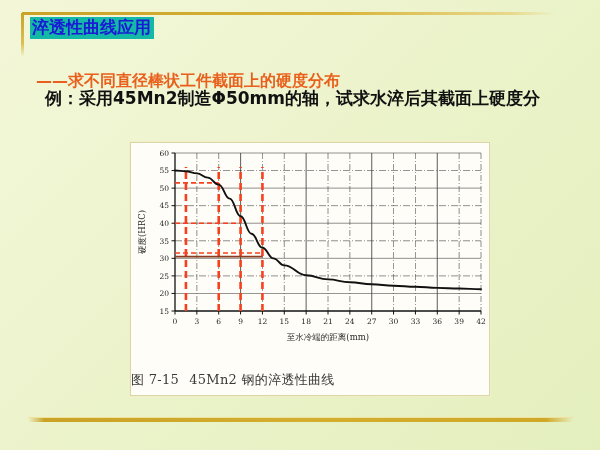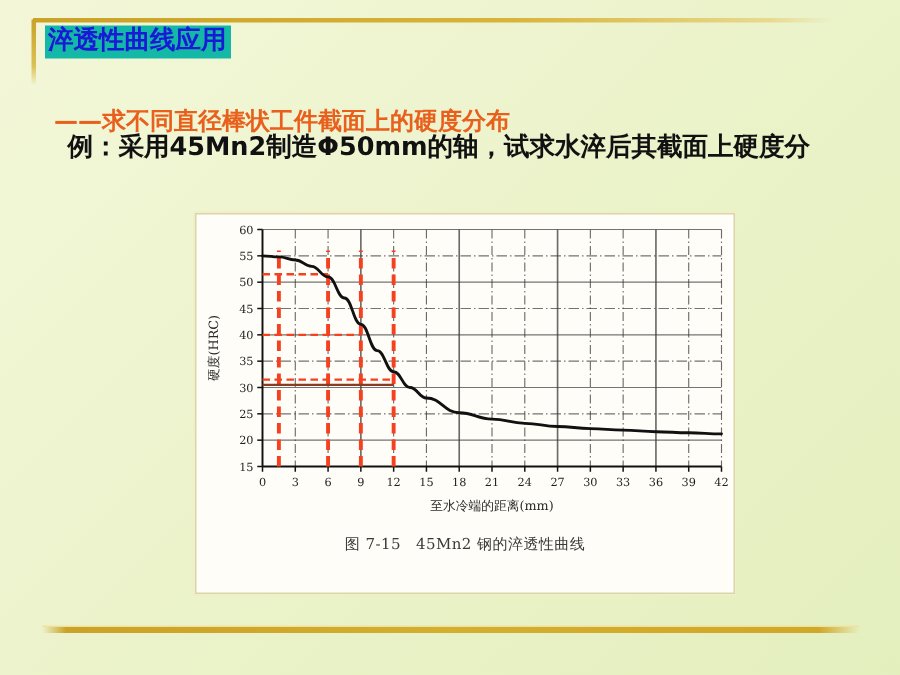--- a/index.html
+++ b/index.html
@@ -57,24 +57,24 @@
 
   
   #figure-panel{
     position:absolute;left:130px;top:142px;width:358px;height:252px;
     background:#fffdf7;
     border:1px solid #d9d6a8;
     box-shadow:0 0 0 1px #f1eec8;
   }
   #chart-area{position:absolute;left:0;top:0;width:358px;height:215px;}
   #figure-caption{
-    position:absolute;left:0;bottom:25px;width:100%;
-    text-align:center;
+    position:absolute;left:0;bottom:6px;width:100%;
+    text-align:left;
     font-family:"DejaVu Serif","Liberation Serif",serif;
-    font-size:10px;
+    font-size:13px;
     color:#3a3a3a;
     letter-spacing:.3px;
   }
   #figure-caption .capnum{margin-right:10px;}
   svg{display:block;}
   .axis-title{font-family:"DejaVu Serif","Liberation Serif",serif;font-size:8.5px;fill:#2b2b2b;}
   .tick-lbl{font-family:"DejaVu Serif","Liberation Serif",serif;font-size:7.5px;fill:#1e1e1e;}
 </style>
 </head>
 <body>

